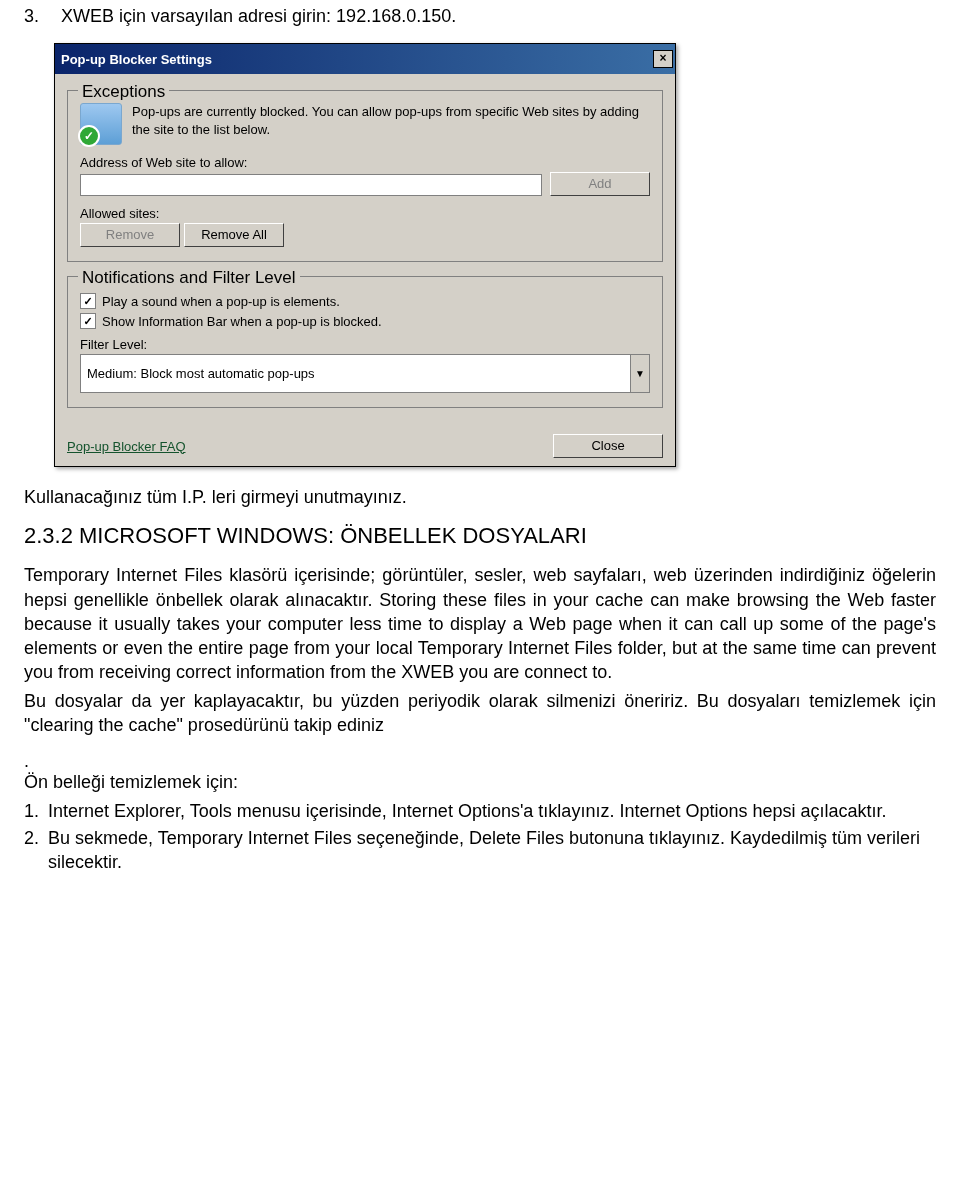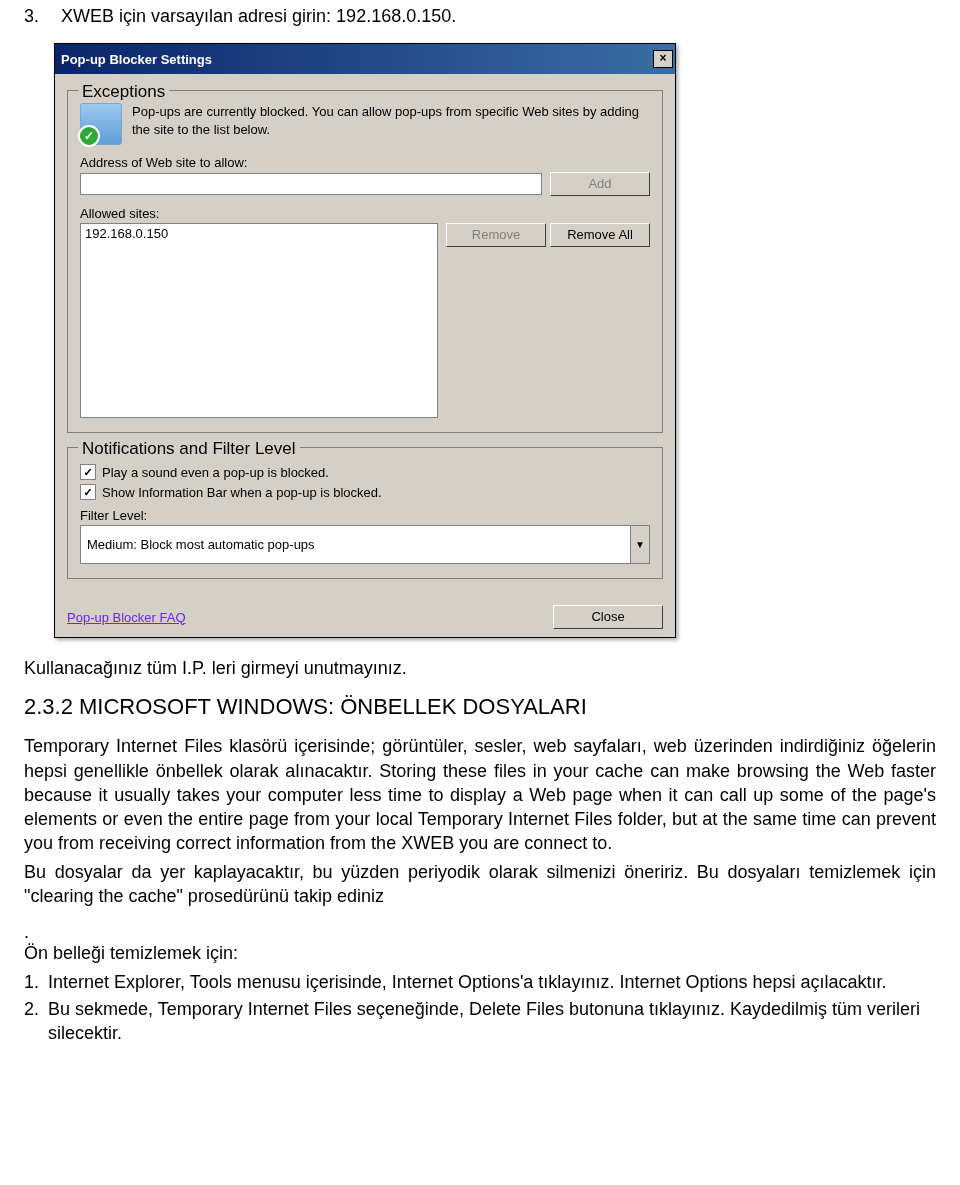--- a/index.html
+++ b/index.html
@@ -75,21 +75,21 @@
     background: #2fa836;
     border: 2px solid #fff;
     color: #fff;
     font-size: 12px;
     font-weight: bold;
     text-align: center;
     line-height: 18px;
   }
   .intro-text { flex: 1; line-height: 1.35; }
   .label-small { display: block; margin: 6px 0 2px 0; }
-  .input-row { display: flex; align-items: center; gap: 8px; margin-bottom: 10px; }
+  .input-row { display: flex; align-items: flex-end; gap: 8px; margin-bottom: 10px; }
   .text-input {
     flex: 1;
     height: 22px;
     background: #fff;
     border: 1px solid #808080;
     box-sizing: border-box;
     font-family: Tahoma, Arial, sans-serif;
     font-size: 13px;
     padding: 0 4px;
   }
@@ -144,21 +144,21 @@
     border-left: 1px solid #808080;
     display: flex; align-items: center; justify-content: center;
     font-size: 10px;
   }
   .dialog-footer {
     display: flex;
     align-items: center;
     padding: 0 12px 8px 12px;
     gap: 12px;
   }
-  .faq-link { flex: 1; color: #6d28d9; text-decoration: underline; }
+  .faq-link { flex: 1; color: #14532d; text-decoration: underline; }
   .para { margin: 14px 0; line-height: 1.35; text-align: justify; }
   .h2-like { font-size: 22px; margin: 10px 0 14px 0; }
   ol.steps { list-style: none; padding: 0; margin: 6px 0; }
   ol.steps li { margin: 2px 0; padding-left: 24px; text-indent: -24px; line-height: 1.35; }
   ol.steps li .num { display: inline-block; width: 24px; text-indent: 0; }
 </style>
 </head>
 <body>
 
 <div class="doc-pad">
@@ -186,36 +186,33 @@
       </div>
 
       <span class="label-small">Address of Web site to allow:</span>
       <div class="input-row">
         <input type="text" class="text-input" style="">
         <div class="win-btn disabled">Add</div>
       </div>
 
       <span class="label-small">Allowed sites:</span>
       <div class="listbox-row">
-        <div class="listbox">
-          <div>192.168.0.150</div>
-        </div>
         <div class="side-btns">
           <div class="win-btn disabled">Remove</div>
           <div class="win-btn">Remove All</div>
         </div>
       </div>
     </div>
 
     <div class="fieldset">
       <span class="legend">Notifications and Filter Level</span>
 
       <div class="chk-row">
         <span class="chk">✓</span>
-        <span>Play a sound even a pop-up is blocked.</span>
+        <span>Play a sound when a pop-up is elements.</span>
       </div>
       <div class="chk-row">
         <span class="chk">✓</span>
         <span>Show Information Bar when a pop-up is blocked.</span>
       </div>
 
       <span class="label-small" style="margin-top:8px;">Filter Level:</span>
       <div class="combo">
         <span class="combo-text">Medium: Block most automatic pop-ups</span>
         <span class="combo-arrow">▼</span>

